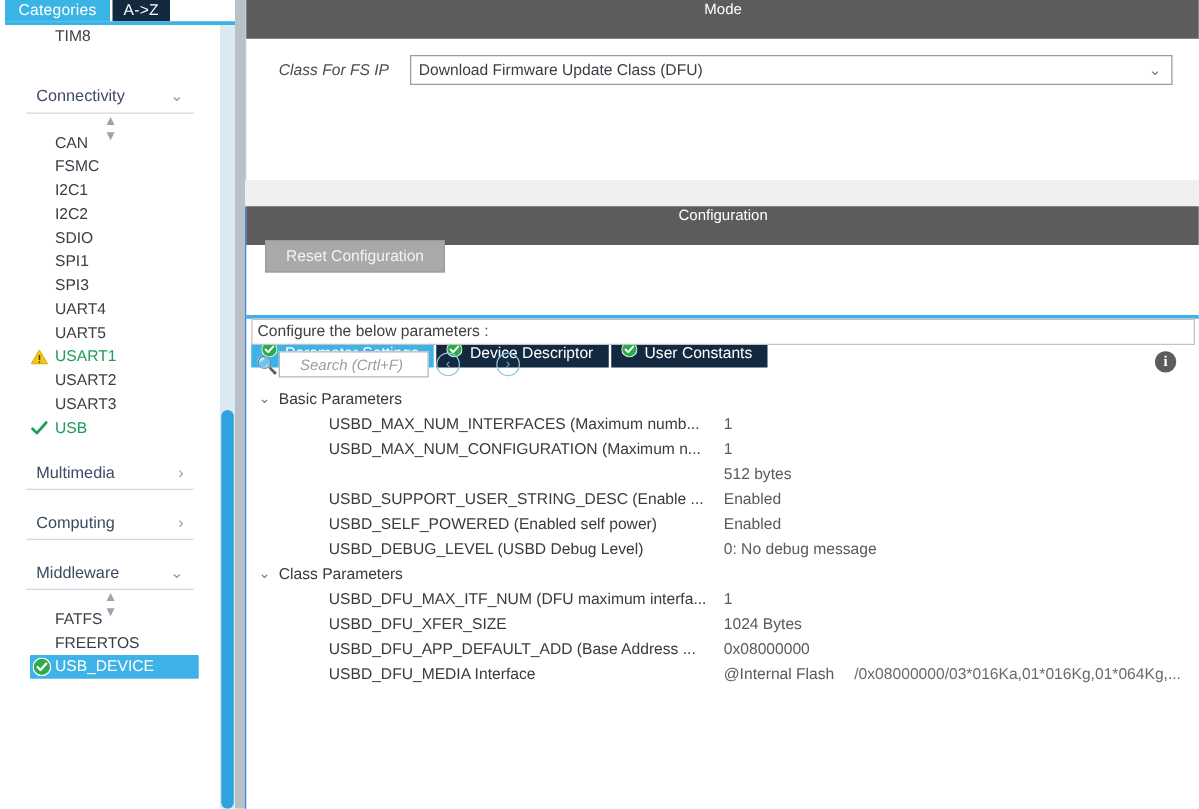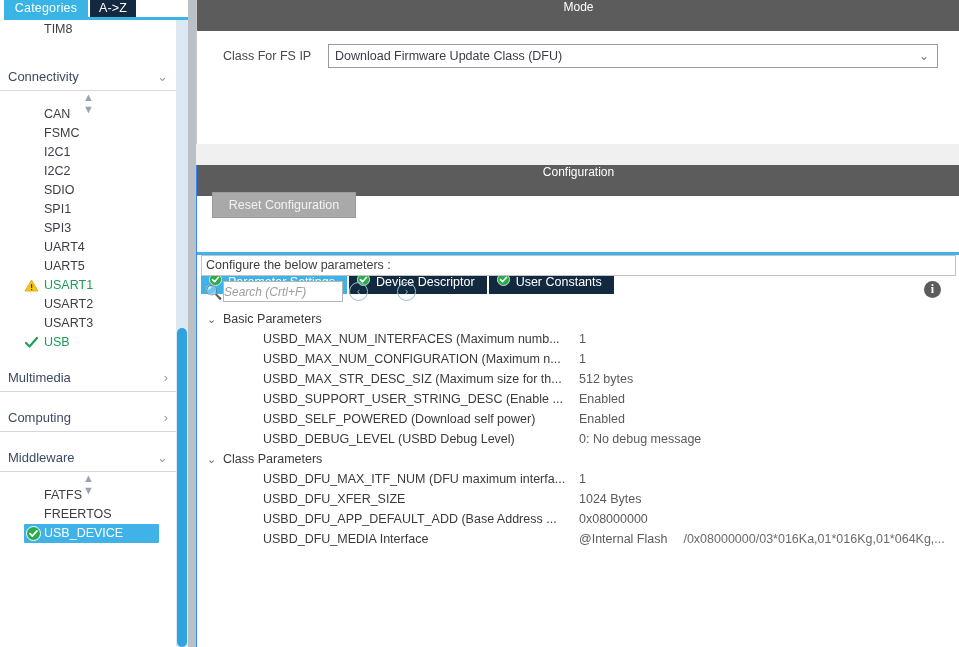--- a/index.html
+++ b/index.html
@@ -47,21 +47,21 @@
   .side-leaf.selected {
     background: #3fb3e8; color: #ffffff; margin-left: 24px;
     padding-left: 20px; width: 135px; border-radius: 1px;
   }
   .leaf-icon {
     position: absolute; left: 24px; top: 2px; width: 15px; height: 15px;
   }
   .side-leaf.selected .leaf-icon { left: 2px; }
 
   .section-head {
-    position: relative; margin: 0 0; height: 28px; line-height: 28px;
+    position: relative; margin: 0 21px; height: 28px; line-height: 28px;
     border-bottom: 1px solid #d4d7dc; font-size: 13px; color: #3c4a63;
     padding-left: 8px;
   }
   .section-head .chev {
     position: absolute; right: 8px; top: 0; height: 28px; line-height: 28px;
     color: #93a0b5; font-size: 13px;
   }
   .spinner-glyph {
     text-align: center; height: 14px; line-height: 12px;
     font-size: 11px; color: #9aa3ae; letter-spacing: -1px;
@@ -97,21 +97,21 @@
     position: absolute; left: 0; top: 0; width: 763px; height: 144px;
     background: #ffffff; border-left: 1px solid #c8c8c8;
   }
   #mode-title { width: 763px; }
   #mode-body { position: relative; height: 129px; }
   #mode-row {
     position: absolute; left: 26px; top: 13px; width: 715px; height: 24px;
   }
   #mode-label {
     position: absolute; left: 0; top: 0; height: 24px; line-height: 24px;
-    font-size: 12.5px; color: #4a4a4a;
+    font-size: 12.5px; color: #4a4a4a; font-style: italic;
   }
   #mode-select {
     position: absolute; left: 105px; top: 0; width: 610px; height: 24px;
     border: 1px solid #9a9a9a; background: #ffffff;
   }
   #mode-select-value {
     position: absolute; left: 6px; top: 0; height: 22px; line-height: 22px;
     font-size: 12.5px; color: #3c3c46;
   }
   #mode-select-chev {
@@ -156,21 +156,21 @@
 
   #search-row { position: absolute; left: 4px; top: 116px; width: 400px; height: 24px; }
   #search-icon {
     position: absolute; left: 4px; top: 3px; width: 16px; height: 16px;
     color: #2f9fd4; font-size: 14px; line-height: 16px;
   }
   #search-input {
     position: absolute; left: 22px; top: 0; width: 120px; height: 21px;
     border: 1px solid #b5b5b5; background: #ffffff;
     font-family: "Liberation Sans", sans-serif; font-size: 12px;
-    color: #404040; padding: 0 0; font-style: italic;
+    color: #404040; padding: 0 16px; font-style: italic;
   }
   #search-input::placeholder { color: #9d9d9d; font-style: italic; }
   .nav-circle {
     position: absolute; top: 1px; width: 19px; height: 19px;
     border: 1px solid #8cc5dd; border-radius: 50%;
     color: #6fb4d4; font-size: 11px; line-height: 17px; text-align: center;
   }
   #nav-back { left: 148px; }
   #nav-fwd { left: 196px; }
 
@@ -405,29 +405,28 @@
 
         <div class="param-row">
           <span class="param-name">USBD_MAX_NUM_INTERFACES (Maximum numb...</span>
           <span class="param-value">1</span>
         </div>
         <div class="param-row">
           <span class="param-name">USBD_MAX_NUM_CONFIGURATION (Maximum n...</span>
           <span class="param-value">1</span>
         </div>
         <div class="param-row">
-          <span class="param-name">USBD_MAX_STR_DESC_SIZ (Maximum size for th...</span>
           <span class="param-value">512 bytes</span>
         </div>
         <div class="param-row">
           <span class="param-name">USBD_SUPPORT_USER_STRING_DESC (Enable ...</span>
           <span class="param-value">Enabled</span>
         </div>
         <div class="param-row">
-          <span class="param-name">USBD_SELF_POWERED (Download self power)</span>
+          <span class="param-name">USBD_SELF_POWERED (Enabled self power)</span>
           <span class="param-value">Enabled</span>
         </div>
         <div class="param-row">
           <span class="param-name">USBD_DEBUG_LEVEL (USBD Debug Level)</span>
           <span class="param-value">0: No debug message</span>
         </div>
 
         <div class="group-row">
           <span class="tree-chev">⌄</span>
           <span>Class Parameters</span>

